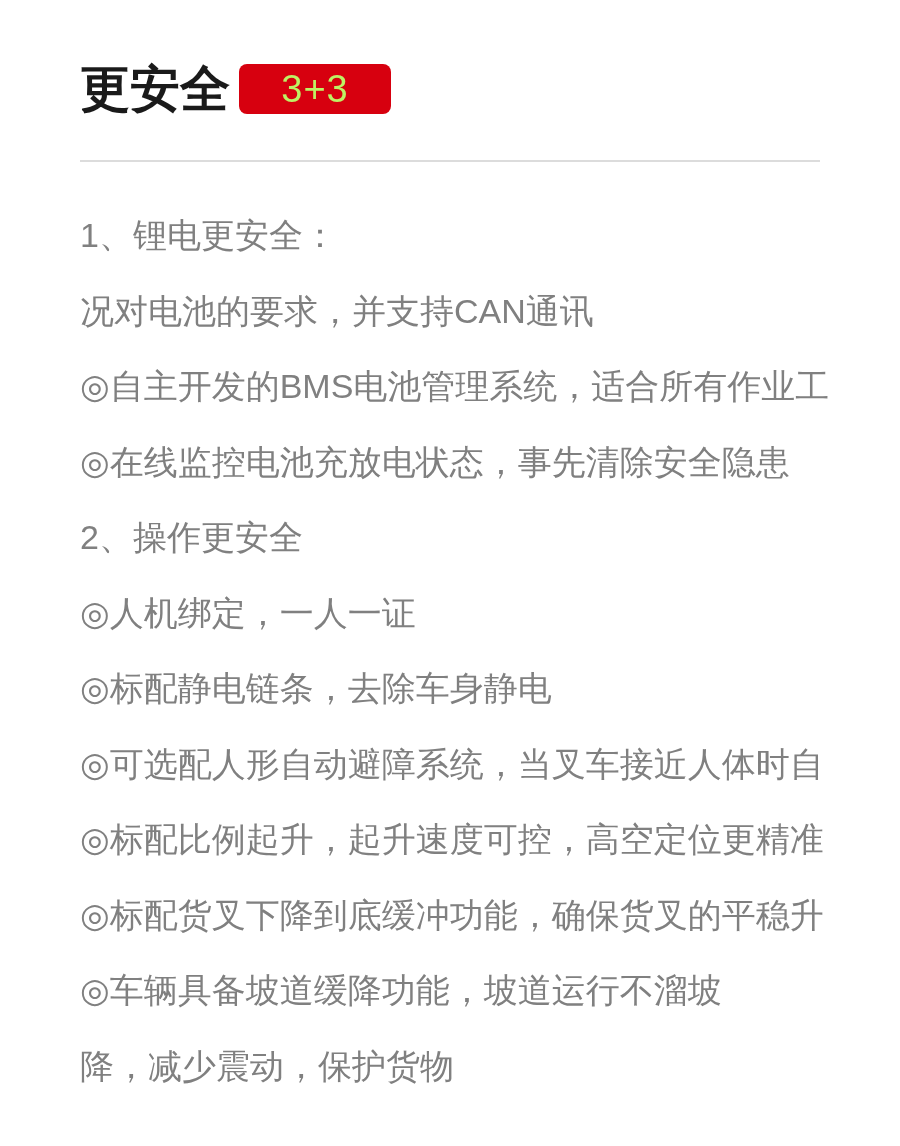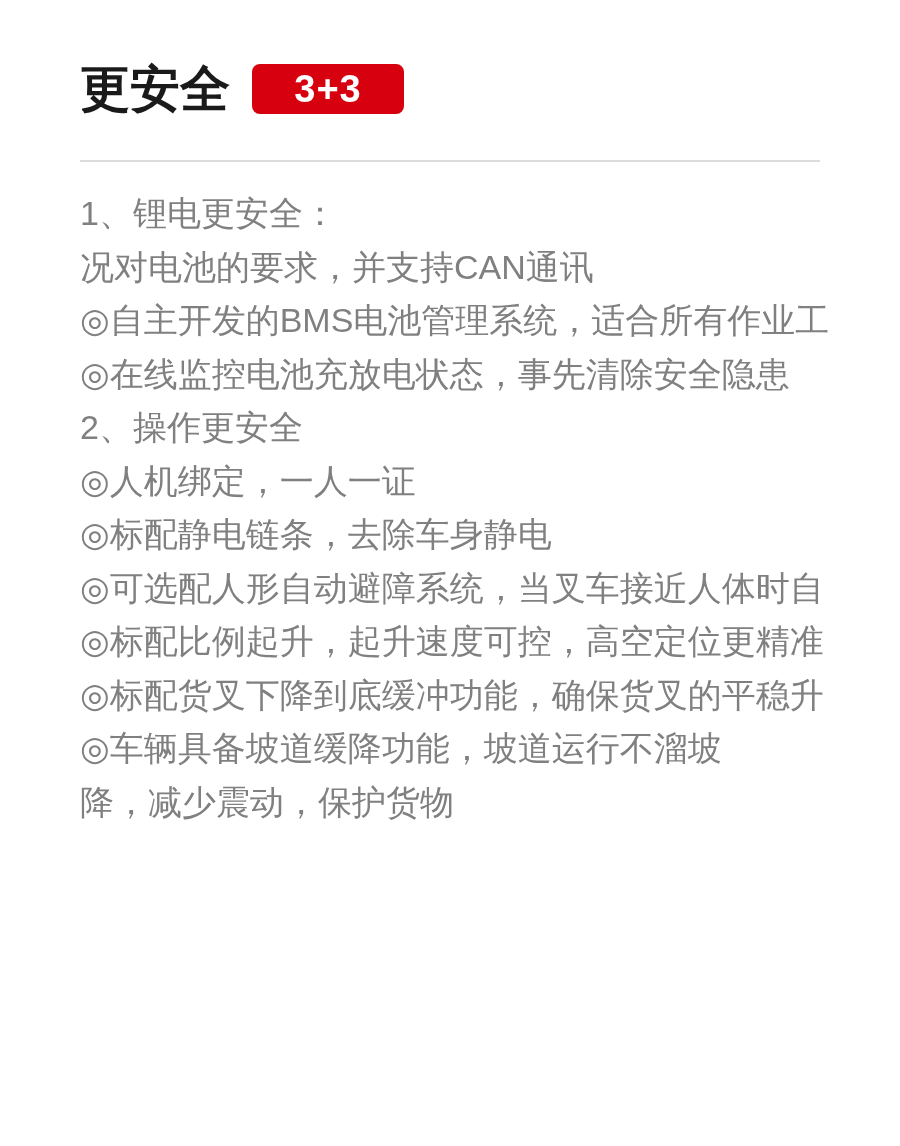--- a/index.html
+++ b/index.html
@@ -15,40 +15,40 @@
     background: #ffffff;
     overflow: hidden;
   }
   .header {
     position: absolute;
     left: 80px;
     top: 58px;
     height: 62px;
     display: flex;
     align-items: center;
-    gap: 22px;
+    gap: 9px;
   }
   .title {
     font-size: 50px;
     font-weight: bold;
     color: #1a1a1a;
     line-height: 62px;
     white-space: nowrap;
   }
   .badge {
     display: inline-flex;
     align-items: center;
     justify-content: center;
     min-width: 152px;
     height: 50px;
     padding: 10px 18px;
     background: #d7000f;
-    color: #ffffff;
+    color: #bef264;
     font-size: 38px;
-    font-weight: bold;
+    font-weight: normal;
     border-radius: 8px;
     letter-spacing: 1px;
   }
   .divider {
     position: absolute;
     left: 80px;
     top: 160px;
     width: 740px;
     height: 2px;
     background: #dcdcdc;
@@ -58,20 +58,21 @@
     left: 80px;
     top: 187px;
     width: 775px;
     font-size: 34px;
     line-height: 53.5px;
     color: #808080;
     font-weight: normal;
   }
   .content .line {
     white-space: nowrap;
+    margin-top: 22px;
   }
 </style>
 </head>
 <body>
 
 <div class="page">
 
   <div class="header">
     <div class="title">更安全</div>
     <div class="badge">3+3</div>

